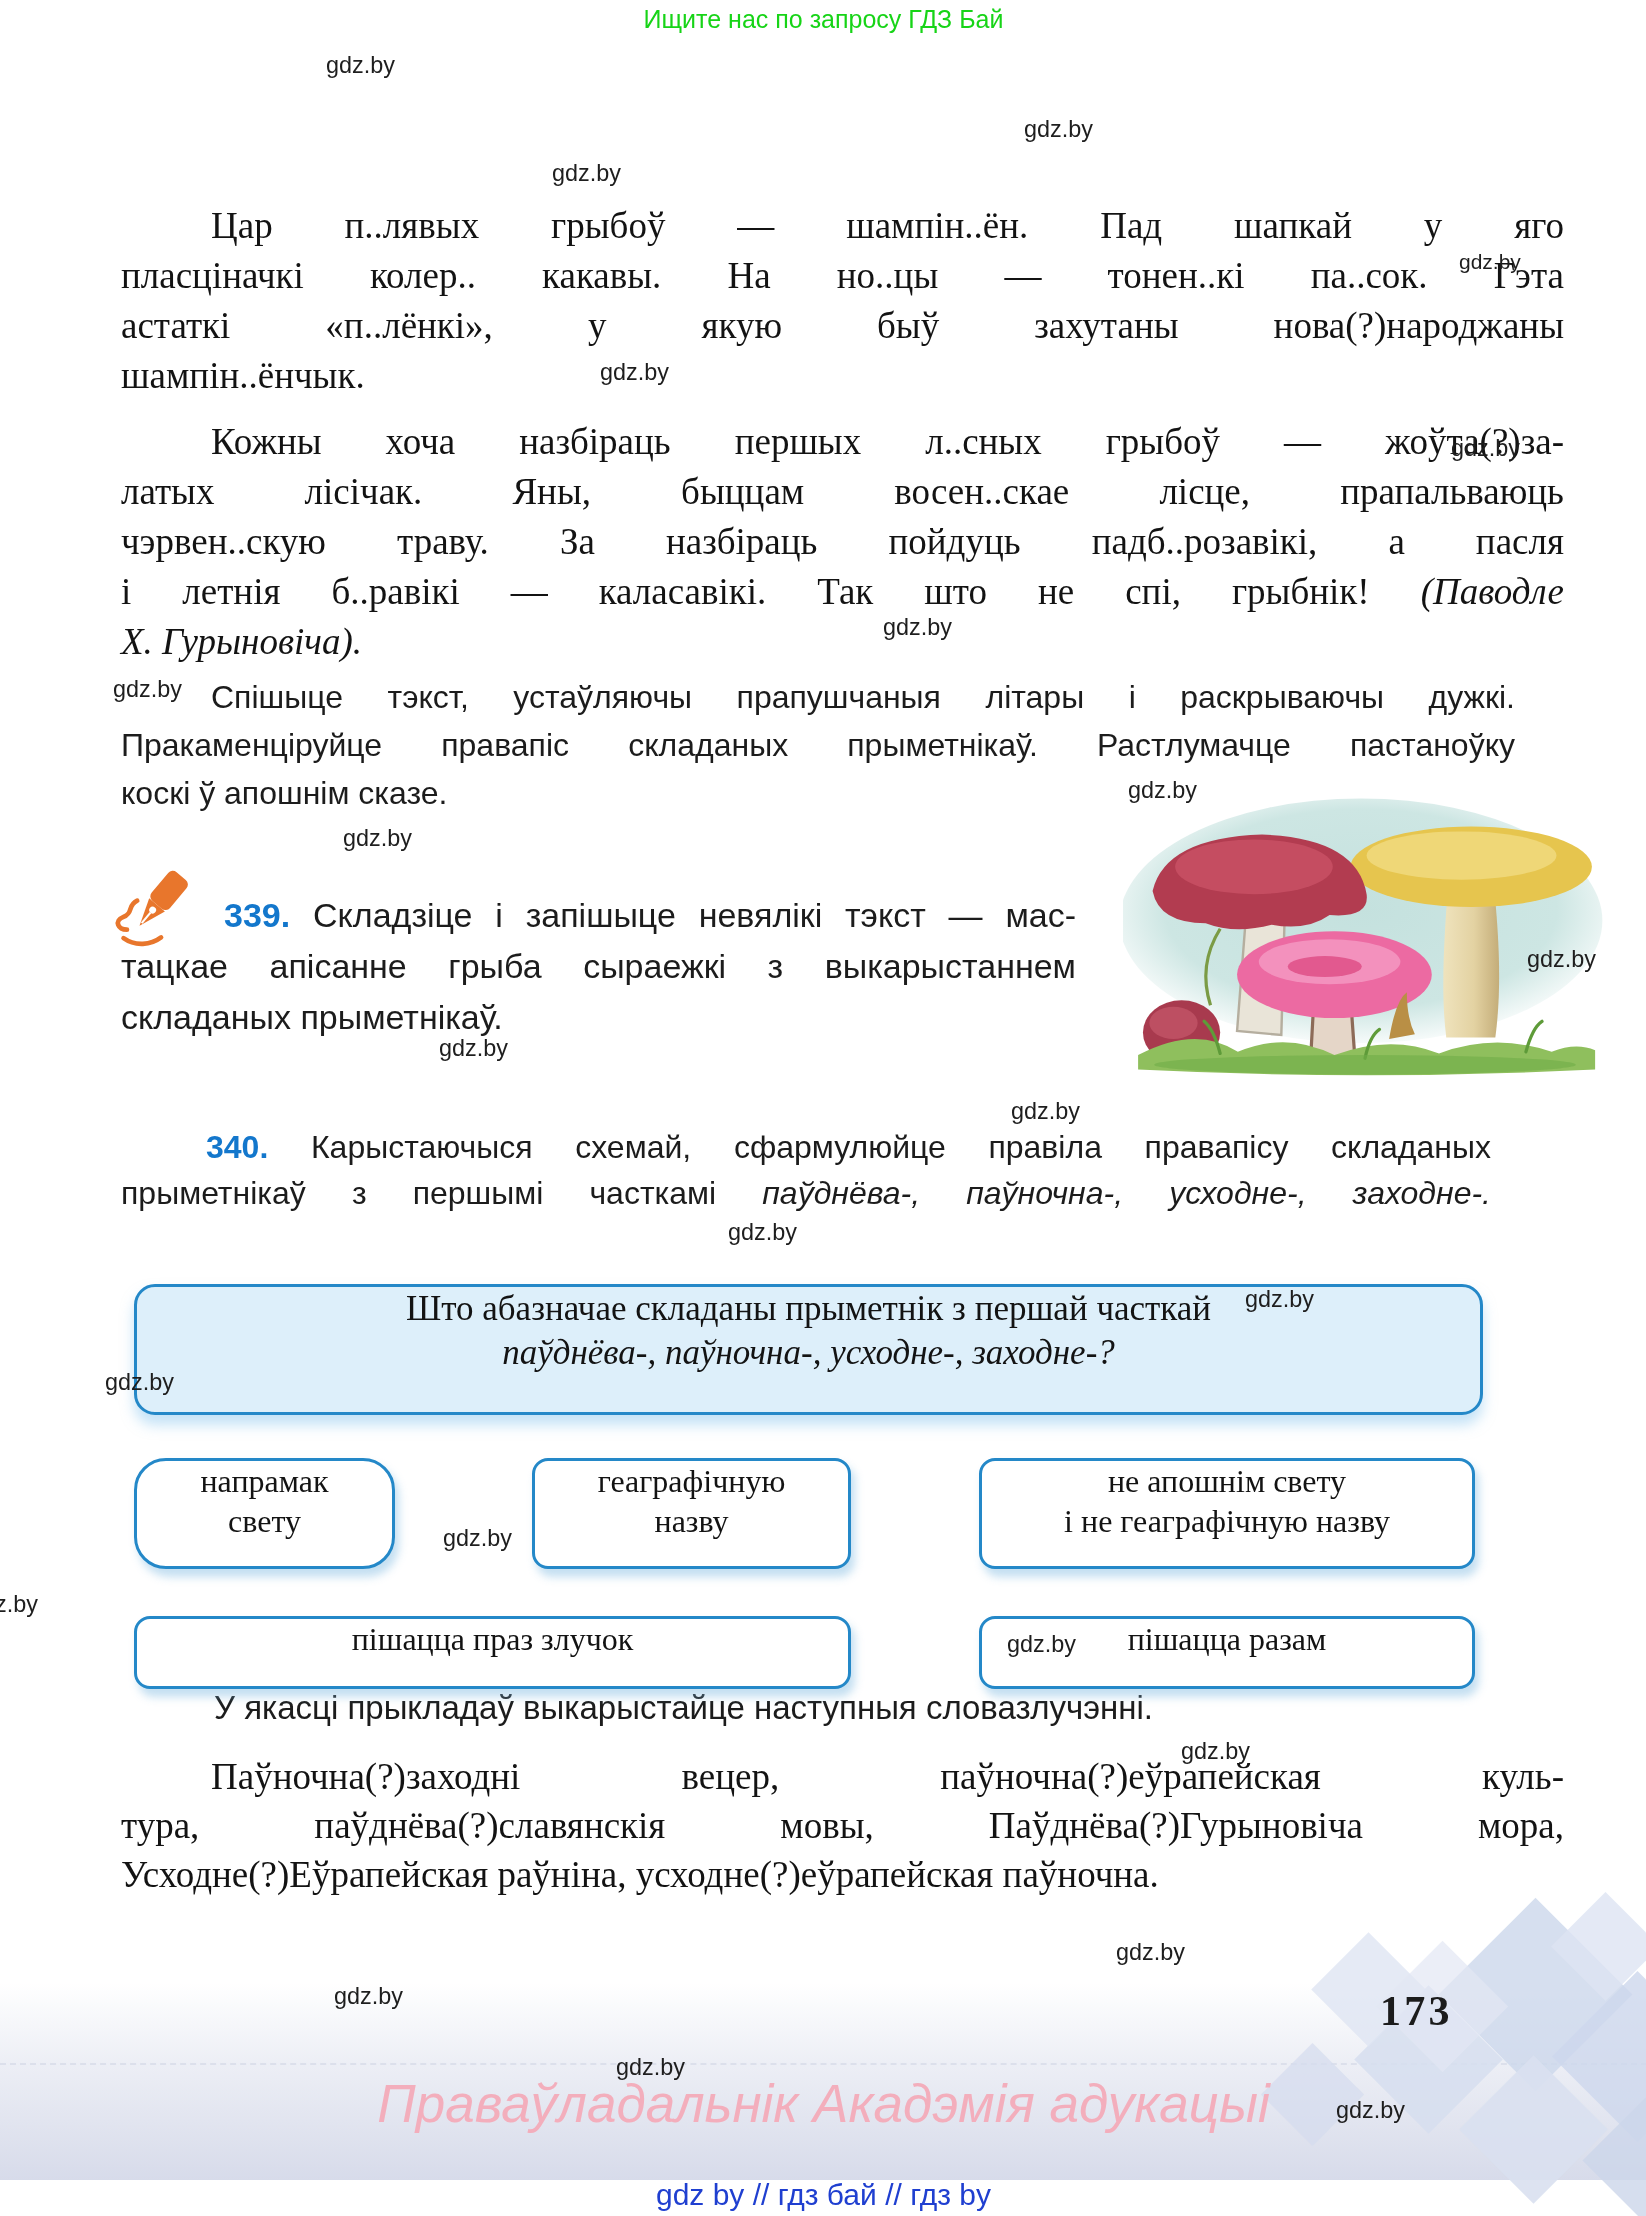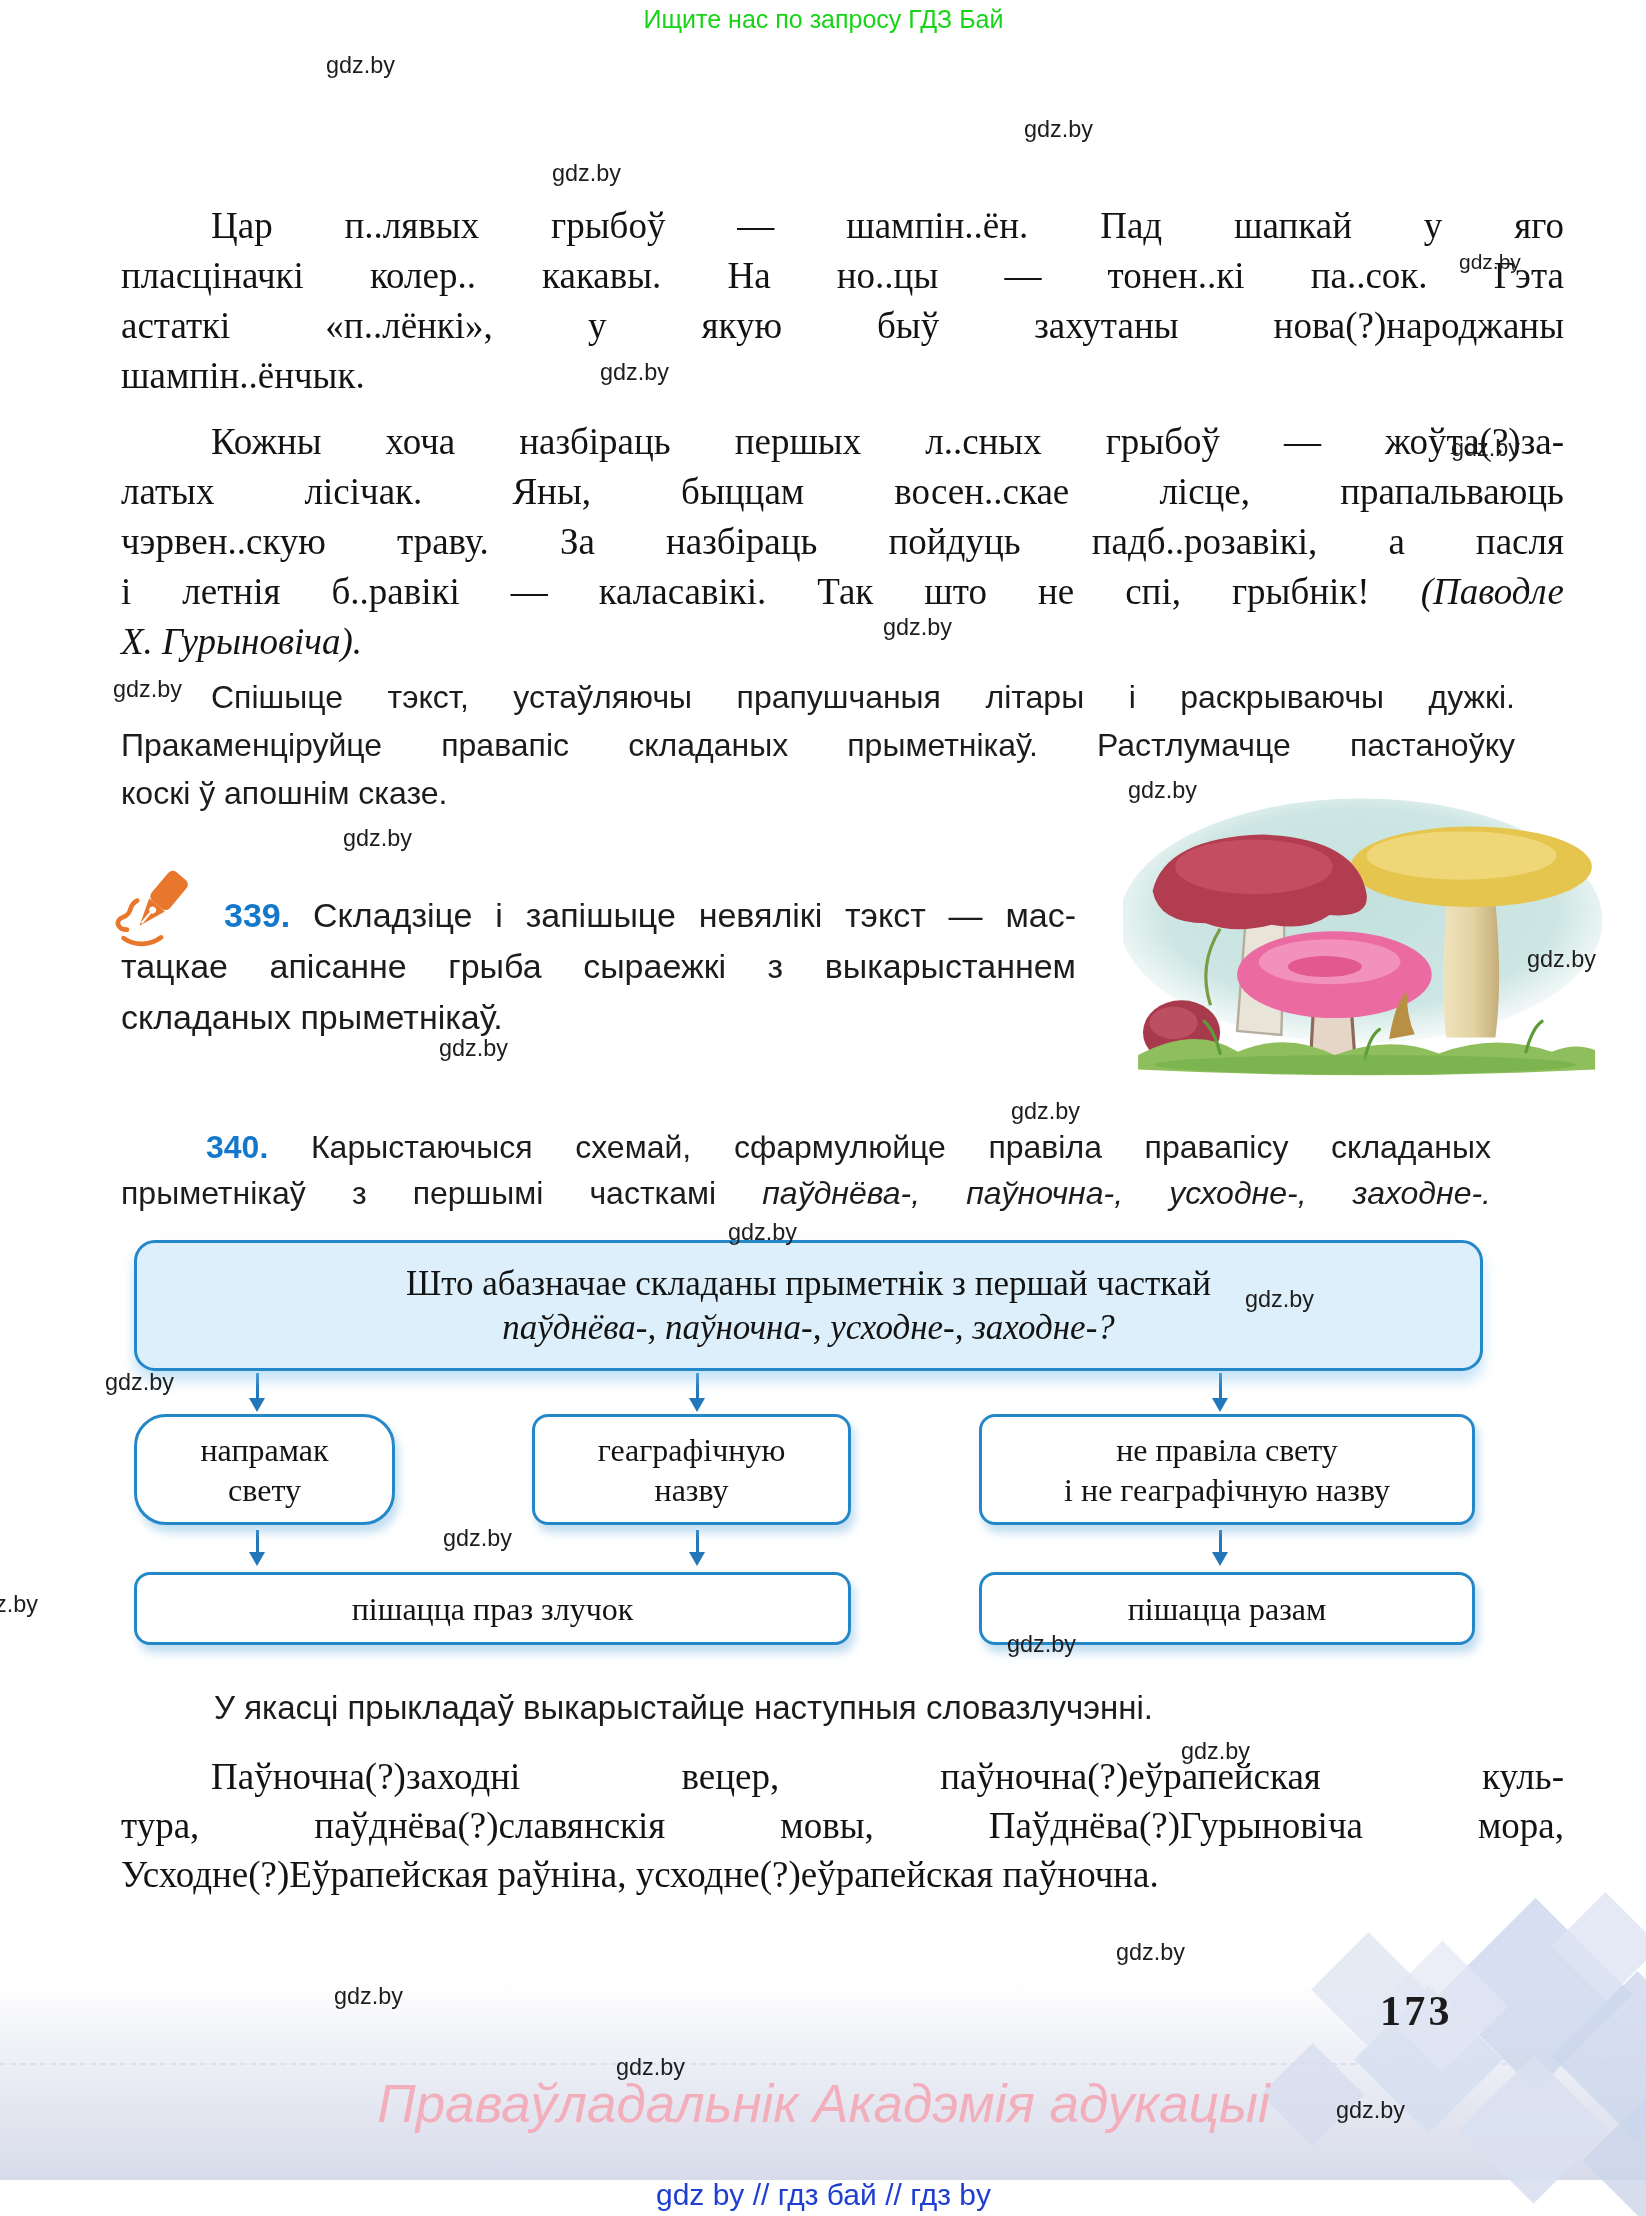--- a/index.html
+++ b/index.html
@@ -18,23 +18,23 @@
   
   .ser{font-size:37px;line-height:50px;}
   .sans{font-family:"Liberation Sans",sans-serif;}
   .jl{text-align:justify;text-align-last:justify;}
   .ind{padding-left:90px;}
   .it{font-style:italic;}
   .exnum{color:var(--accent);font-family:"Liberation Sans",sans-serif;font-weight:bold;}
   
   .sbox{position:absolute;box-sizing:border-box;border:3.2px solid var(--bborder);
         background:#fff;border-radius:16px;display:flex;flex-direction:column;
-        justify-content:center;align-items:center;text-align:center;
+        align-items:center;text-align:center;
         font-family:"Liberation Serif",serif;font-size:32px;line-height:40px;
-        box-shadow:4px 7.3px 8px rgba(125,185,225,.45);z-index:3;}
+        box-shadow:4px 7.3px 8px rgba(125,185,225,.45);z-index:3;margin-top:44px;}
   .qbox{background:var(--boxfill);border-radius:21px;font-size:35px;line-height:44px;
         box-shadow:0 9.7px 13px rgba(140,200,240,.5);}
   .aline{position:absolute;width:3.2px;background:var(--arrow);z-index:2;}
   .ahead{position:absolute;width:0;height:0;border-left:8.9px solid transparent;
          border-right:8.9px solid transparent;border-top:14.5px solid var(--arrow);z-index:2;}
   
   .band{position:absolute;left:0;top:1983px;width:1647px;height:197px;z-index:1;
         background:linear-gradient(180deg,rgba(244,245,250,0) 0%,#eceef5 42%,#d7dbea 100%);}
   .banddash{position:absolute;left:0;top:2063px;width:1647px;border-top:2.4px dashed #c9cfdf;
         opacity:.45;z-index:2;}
@@ -145,21 +145,21 @@
 
   <div class="sbox" style="left:134px;top:1414px;width:261px;height:111px;border-radius:32px;">
     <div>напрамак</div>
     <div>свету</div>
   </div>
   <div class="sbox" style="left:532px;top:1414px;width:319px;height:111px;">
     <div>геаграфічную</div>
     <div>назву</div>
   </div>
   <div class="sbox" style="left:979px;top:1414px;width:496px;height:111px;">
-    <div>не правіла свету</div>
+    <div>не апошнім свету</div>
     <div>і не геаграфічную назву</div>
   </div>
 
   <div class="sbox" style="left:134px;top:1572px;width:717px;height:73px;">
     <div>пішацца праз злучок</div>
   </div>
   <div class="sbox" style="left:979px;top:1572px;width:496px;height:73px;">
     <div>пішацца разам</div>
   </div>
 

